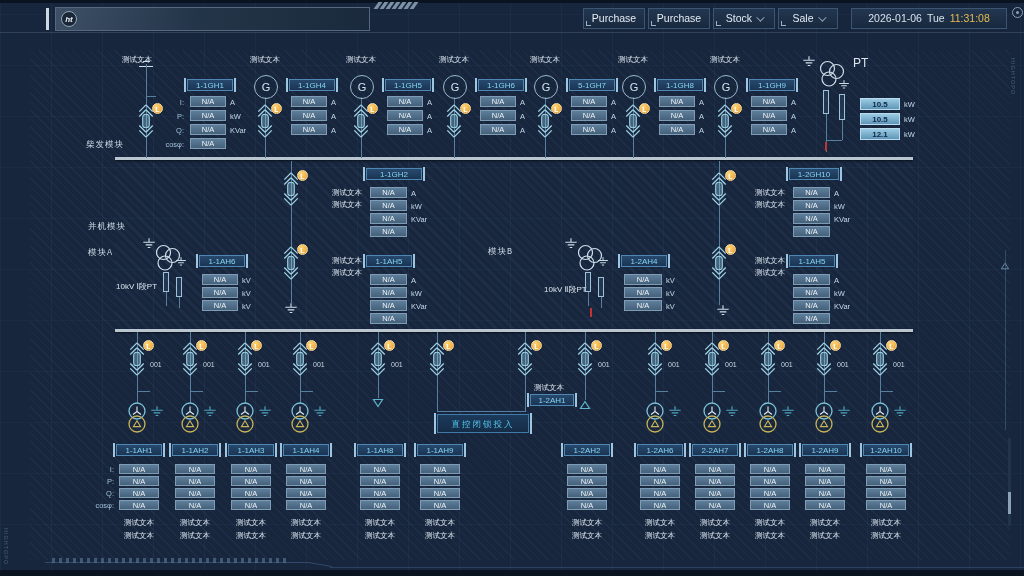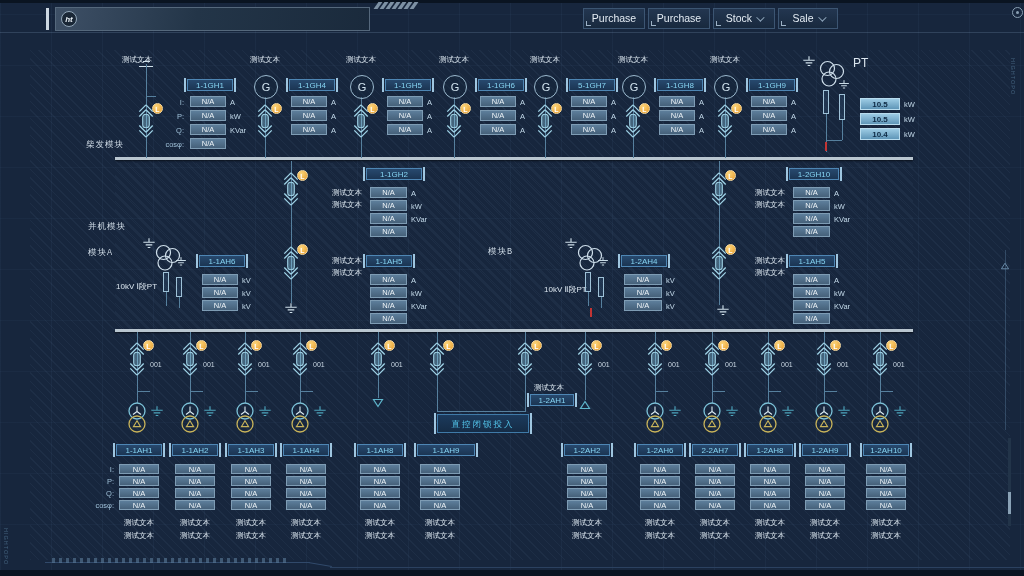--- a/index.html
+++ b/index.html
@@ -122,20 +122,21 @@
       <i></i>
       <i></i>
       <i></i>
       <i></i>
       <i></i>
     </div>
   <div class="nav-btn" style="left:583px;width:62px"><span>Purchase</span></div>
   <div class="nav-btn" style="left:648px;width:62px"><span>Purchase</span></div>
   <div class="nav-btn" style="left:713px;width:62px"><span>Stock</span><span class="caret"></span></div>
   <div class="nav-btn" style="left:778px;width:60px"><span>Sale</span><span class="caret"></span></div>
+  <div class="datebox"><span>2026-01-06</span><span class="wd">Tue</span><span class="time">11:31:08</span></div>
   <div class="gear"></div>
   <div class="hairline"></div>
 
   <div class="bus" style="left:115px;top:157px;width:798px"></div>
   <div class="bus" style="left:115px;top:329px;width:798px"></div>
 
   <div class="modlab" style="left:86px;top:139px">柴发模块</div>
   <div class="modlab" style="left:88px;top:221px">并机模块</div>
   <div class="modlab" style="left:88px;top:247px">模块A</div>
   <div class="modlab" style="left:488px;top:246px">模块B</div>
@@ -265,21 +266,21 @@
     </svg>
   <div class="ttext" style="left:853px;top:56px;font-size:12px">PT</div>
   <div class="ptrect" style="left:823px;top:90px;height:24px"></div>
   <div class="ptrect" style="left:839px;top:94px;height:26px"></div>
   <div class="vline" style="left:826px;top:114px;height:38px"></div>
   <div class="vline" style="left:842px;top:120px;height:20px"></div>
   <div class="hline" style="left:826px;top:140px;width:16px"></div>
   <div class="redtick" style="left:825px;top:142px;height:9px"></div>
   <div class="vcell" style="left:860px;top:98px">10.5</div>
   <div class="vcell" style="left:860px;top:113px">10.5</div>
-  <div class="vcell" style="left:860px;top:128px">10.4</div>
+  <div class="vcell" style="left:860px;top:128px">12.1</div>
   <div class="unit" style="left:904px;top:100px">kW</div>
   <div class="unit" style="left:904px;top:115px">kW</div>
   <div class="unit" style="left:904px;top:130px">kW</div>
 
   <div class="vline" style="left:291px;top:161px;height:142px"></div>
   <svg class="brk abs" style="left:282px;top:172px" width="18" height="34">
       <use href="#brk"></use>
     </svg>
   <span class="lbad" style="left:297px;top:170px">L</span>
   <div class="lblbox" style="left:366px;top:168px;width:56px">1-1GH2</div>
@@ -587,21 +588,21 @@
   <div class="ttext tc" style="left:278px;top:531px;width:56px">测试文本</div>
 
   <div class="lblbox" style="left:357px;top:444px;width:46px">1-1AH8</div>
   <div class="cell" style="left:360px;top:464px;width:40px;height:10px">N/A</div>
   <div class="cell" style="left:360px;top:476px;width:40px;height:10px">N/A</div>
   <div class="cell" style="left:360px;top:488px;width:40px;height:10px">N/A</div>
   <div class="cell" style="left:360px;top:500px;width:40px;height:10px">N/A</div>
   <div class="ttext tc" style="left:352px;top:518px;width:56px">测试文本</div>
   <div class="ttext tc" style="left:352px;top:531px;width:56px">测试文本</div>
 
-  <div class="lblbox" style="left:417px;top:444px;width:58px">1-1AH9</div>
+  <div class="lblbox" style="left:417px;top:444px;width:46px">1-1AH9</div>
   <div class="cell" style="left:420px;top:464px;width:40px;height:10px">N/A</div>
   <div class="cell" style="left:420px;top:476px;width:40px;height:10px">N/A</div>
   <div class="cell" style="left:420px;top:488px;width:40px;height:10px">N/A</div>
   <div class="cell" style="left:420px;top:500px;width:40px;height:10px">N/A</div>
   <div class="ttext tc" style="left:412px;top:518px;width:56px">测试文本</div>
   <div class="ttext tc" style="left:412px;top:531px;width:56px">测试文本</div>
 
   <div class="lblbox" style="left:564px;top:444px;width:46px">1-2AH2</div>
   <div class="cell" style="left:567px;top:464px;width:40px;height:10px">N/A</div>
   <div class="cell" style="left:567px;top:476px;width:40px;height:10px">N/A</div>

